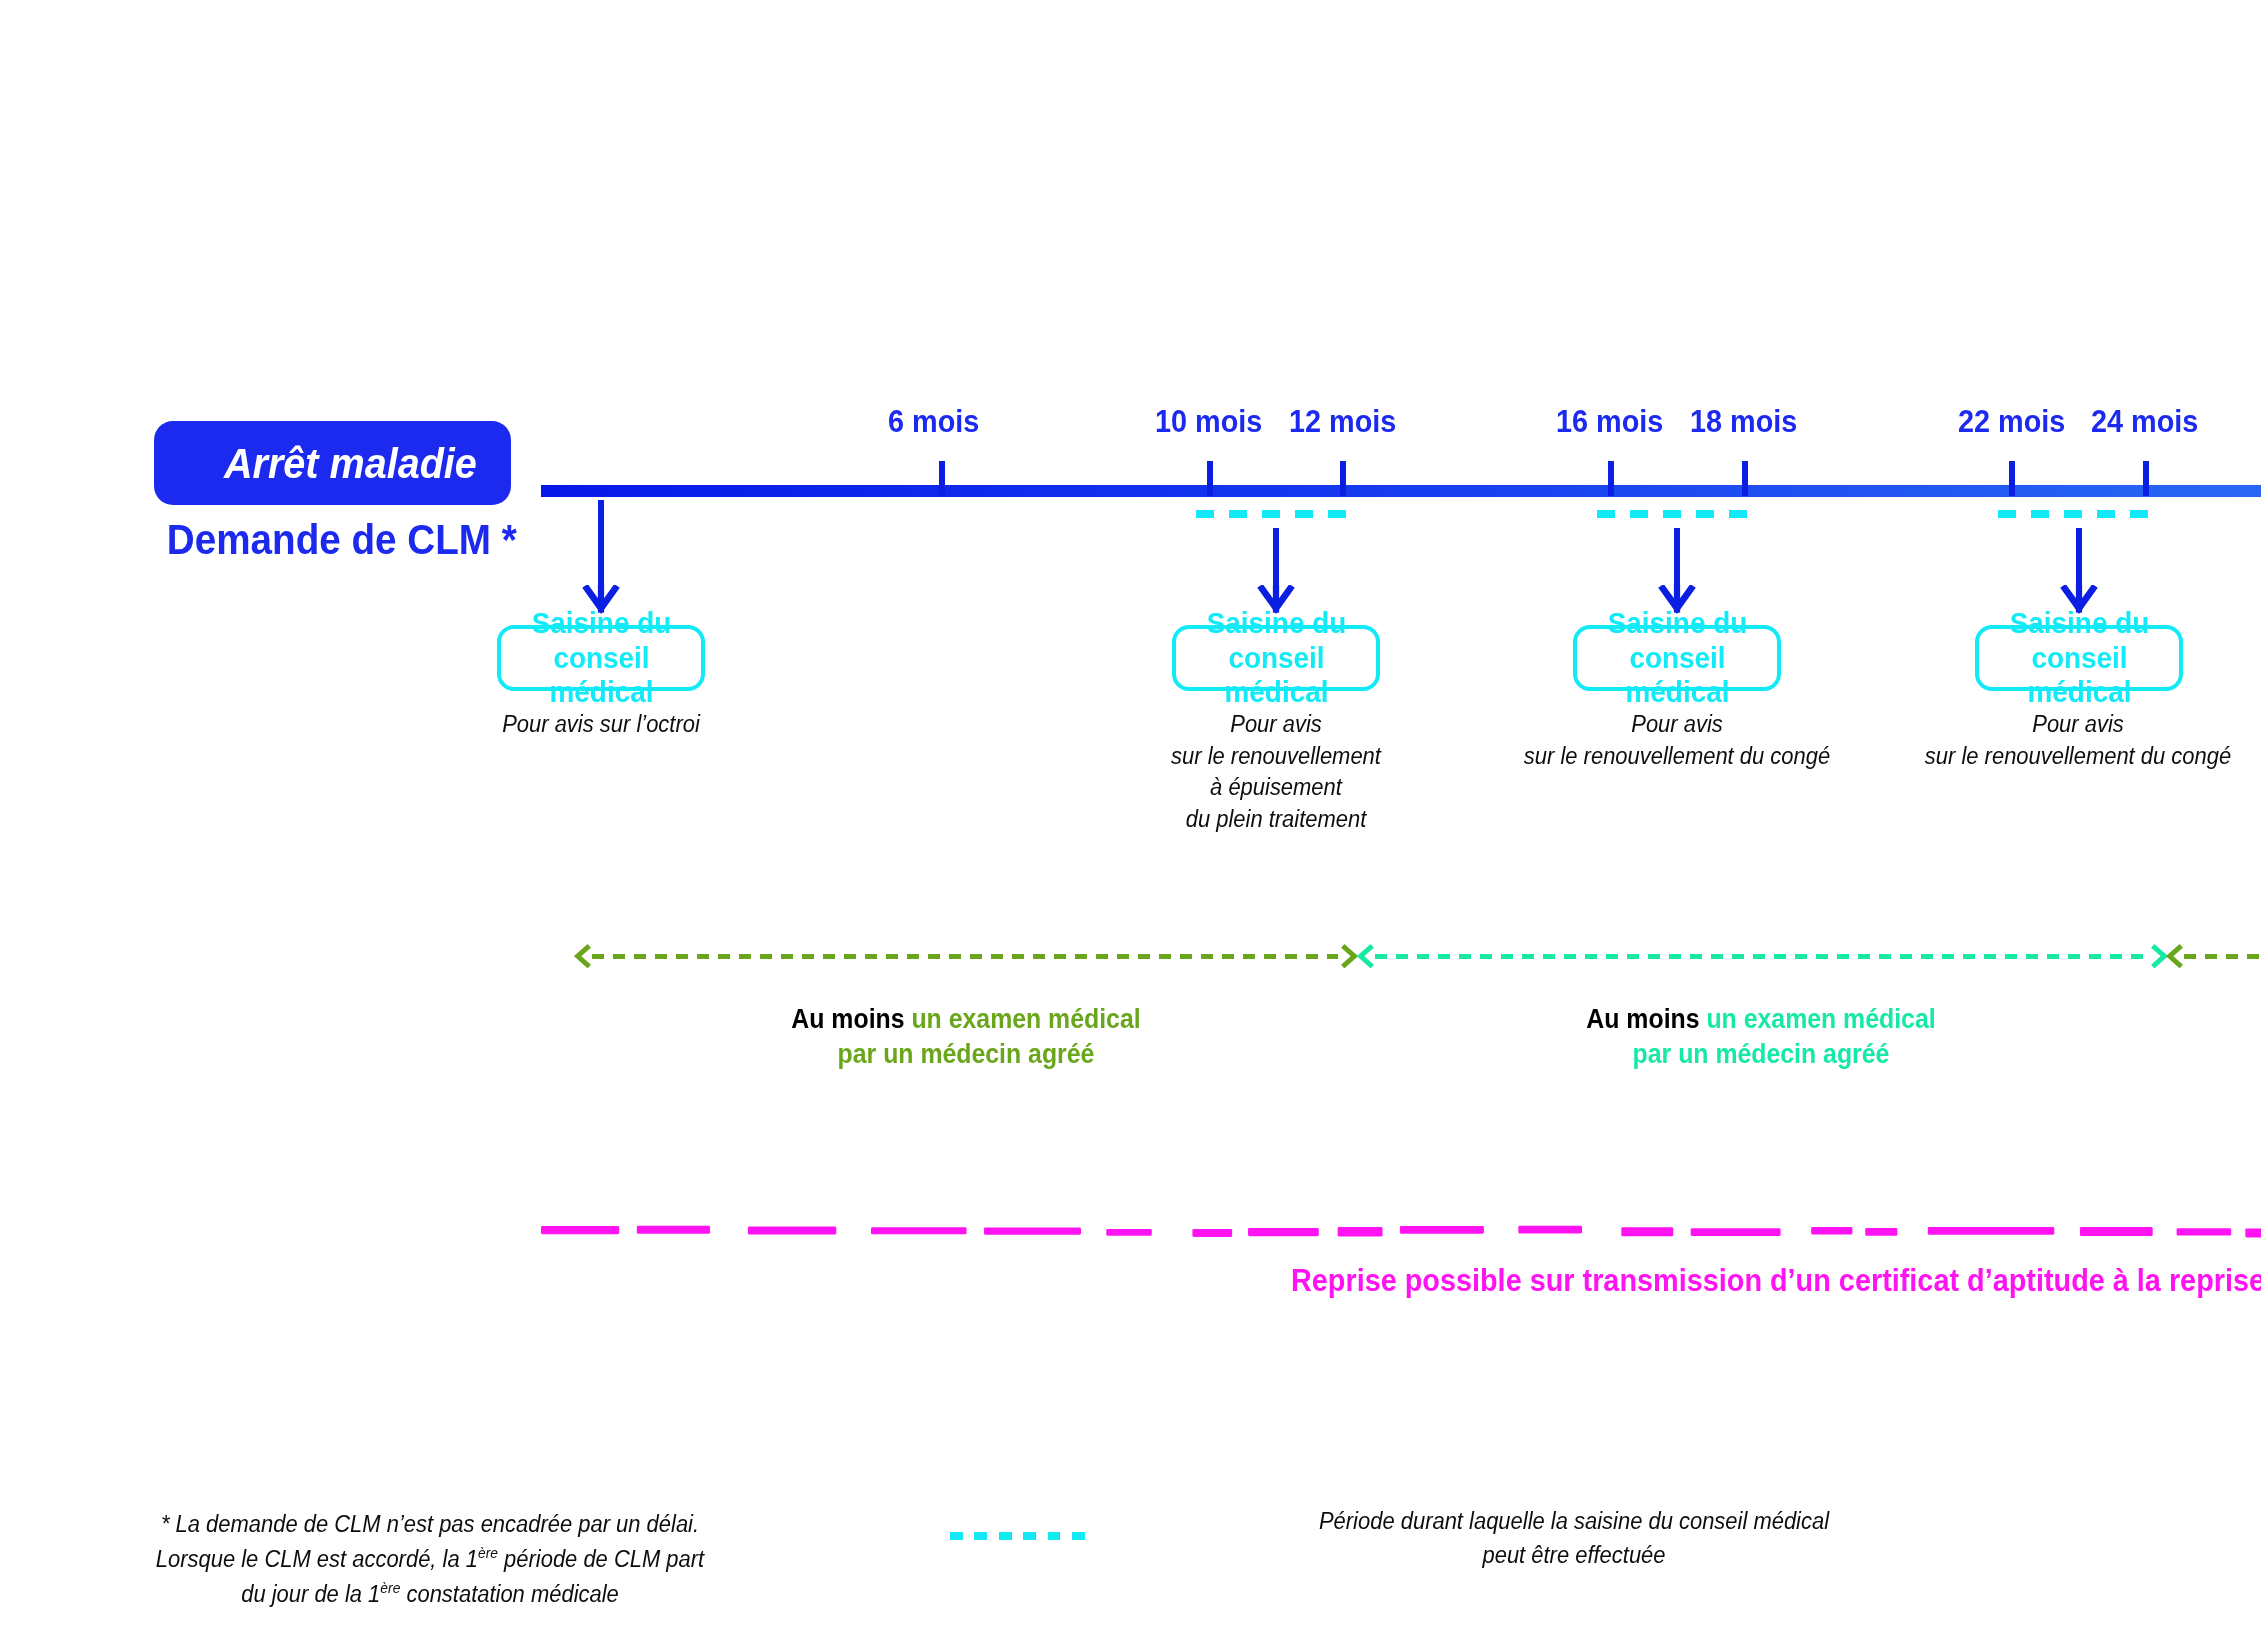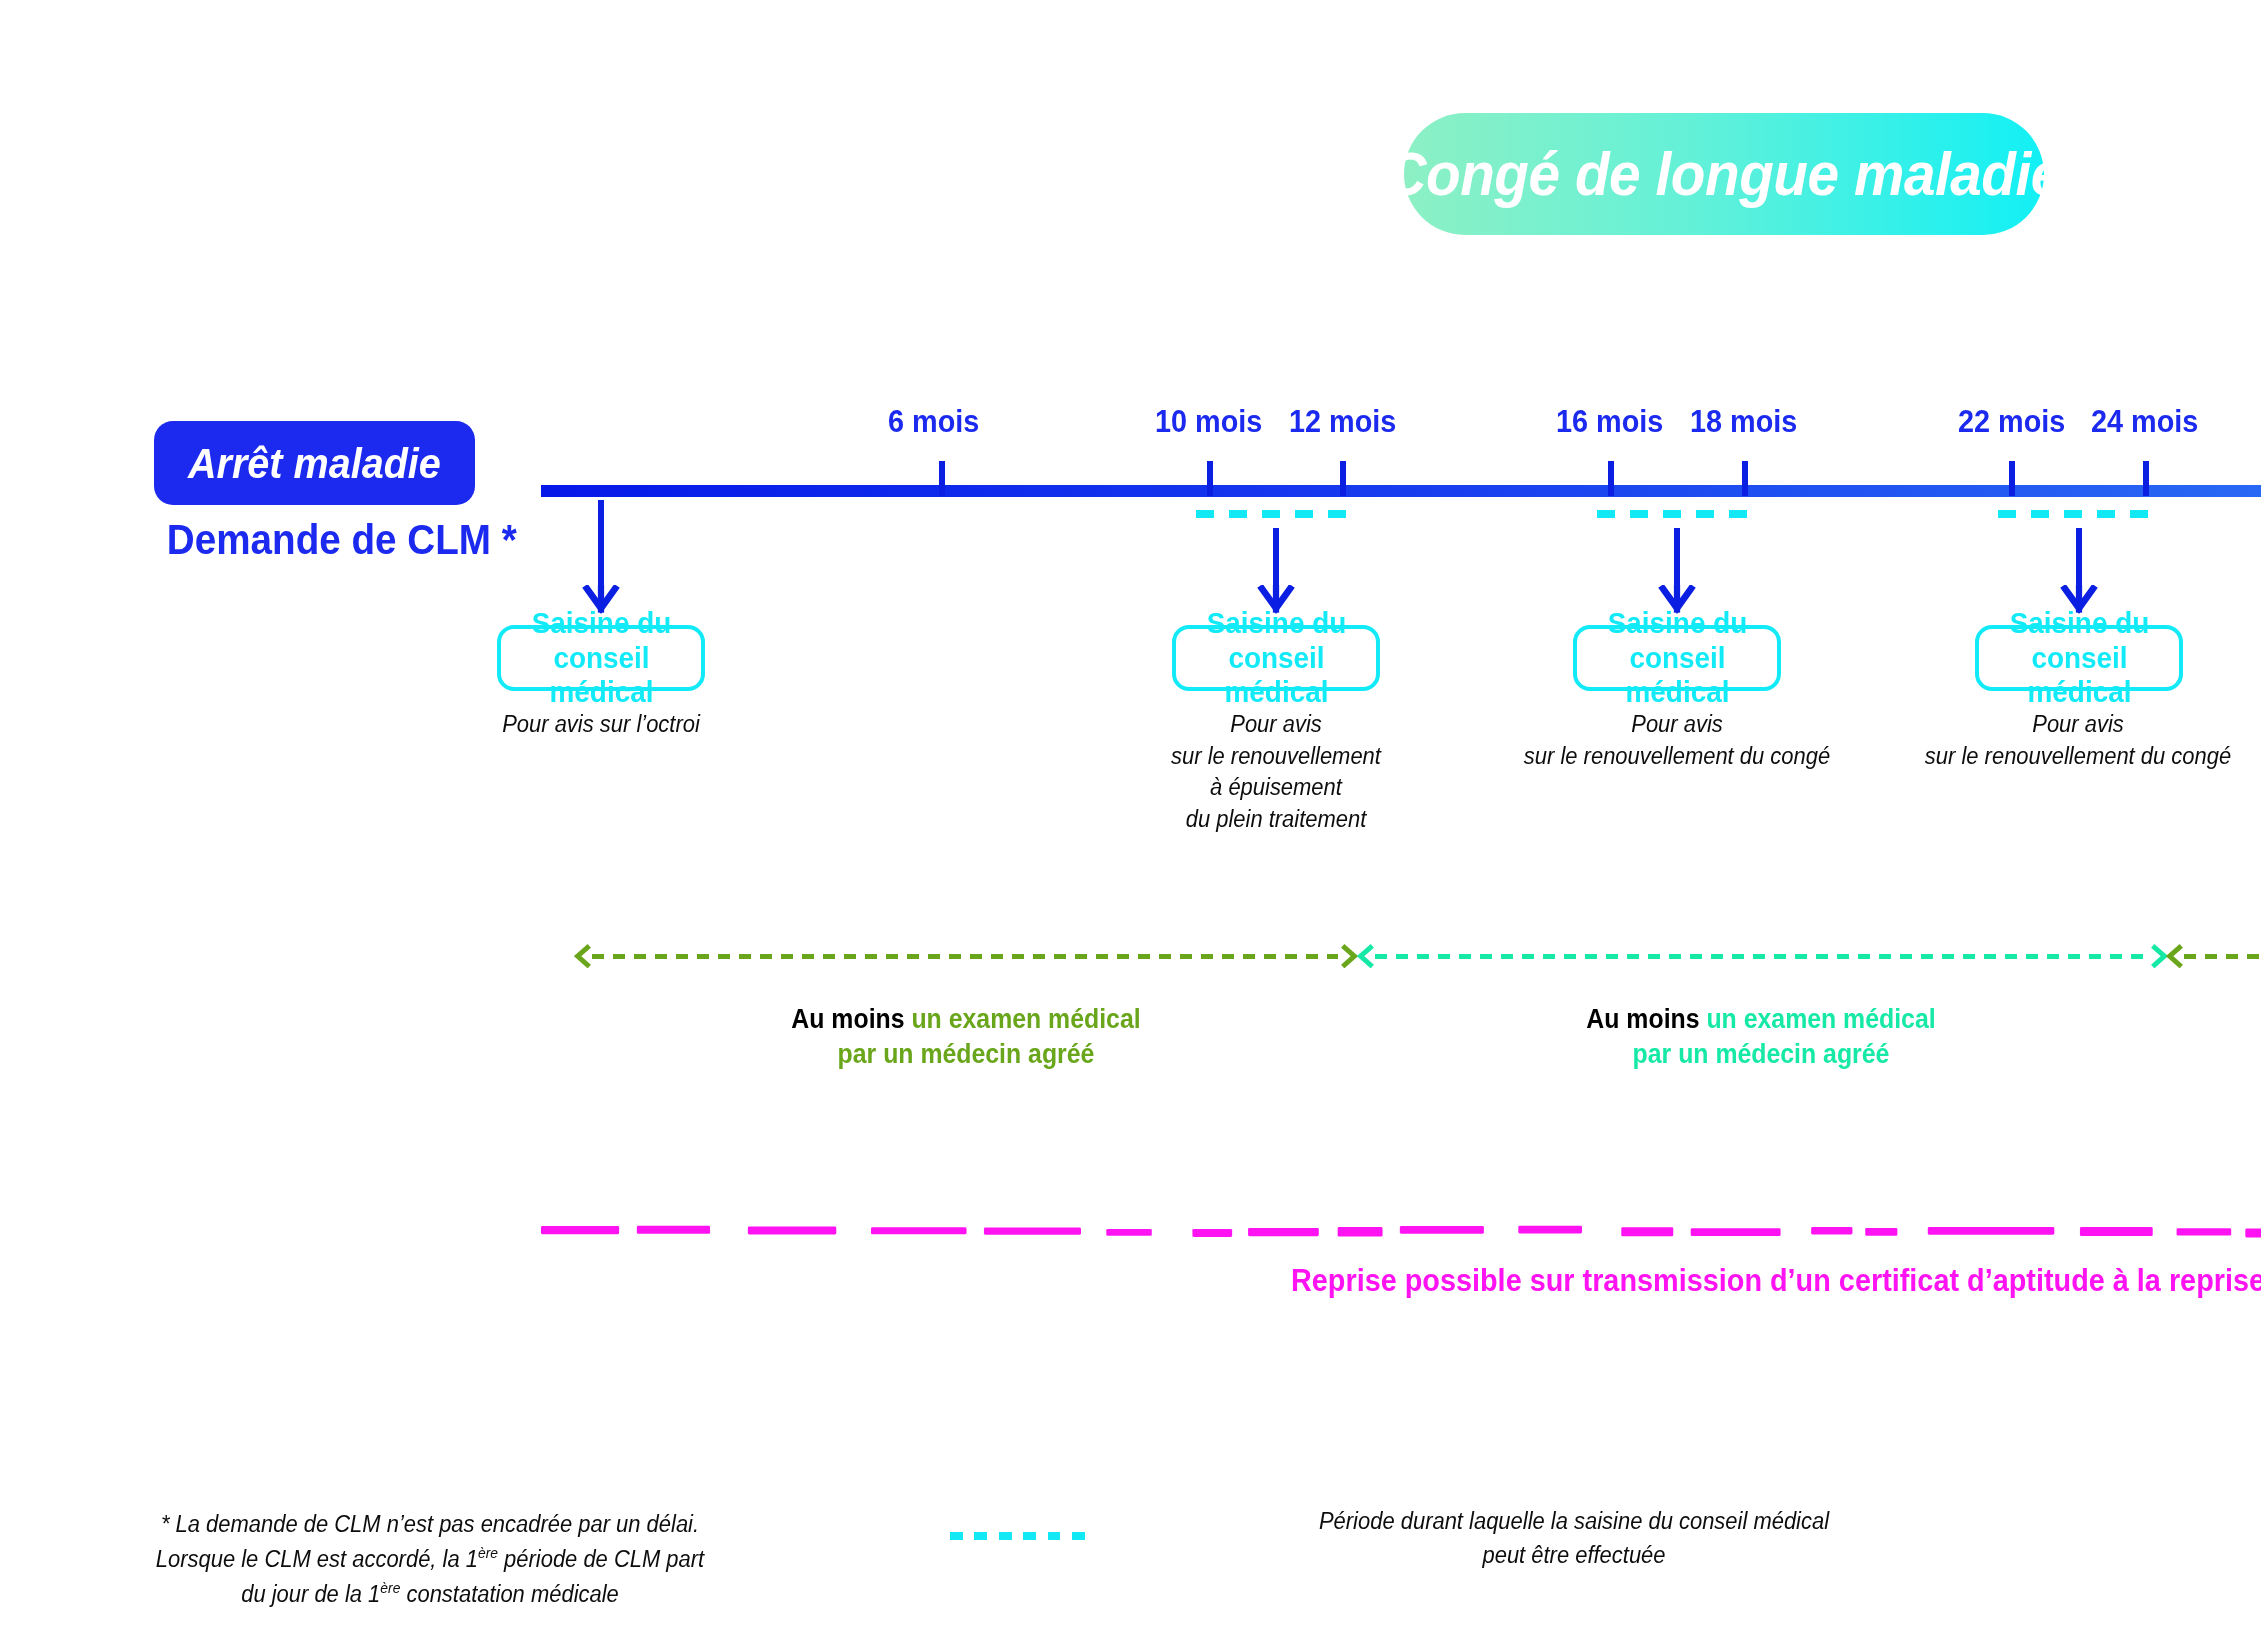--- a/index.html
+++ b/index.html
@@ -19,21 +19,21 @@
   }
   #title-pill .txt{
     color:#ffffff;font-weight:700;font-style:italic;font-size:61px;
     letter-spacing:-0.5px;white-space:nowrap;transform:scaleX(.93);
   }
 
   
   #arret-badge{
     position:absolute;left:154px;top:421px;width:321px;height:84px;
     background:#1B2AEE;border-radius:19px;
-    display:flex;align-items:center;justify-content:center;
+    display:flex;align-items:center;justify-content:center;padding-left:36px;
   }
   #arret-badge .txt{
     color:#ffffff;font-weight:700;font-style:italic;font-size:43px;
     white-space:nowrap;transform:scaleX(.92);
   }
   #demande-label{
     position:absolute;left:154px;top:516px;width:321px;
     text-align:center;color:#1B2AEE;font-weight:700;font-size:42px;
     white-space:nowrap;transform:scaleX(.92);transform-origin:center;
   }
@@ -117,23 +117,20 @@
     position:absolute;left:1122px;top:1504px;width:904px;text-align:center;
     color:#0d0d0d;font-style:italic;font-size:24.4px;line-height:1.40;
     transform:scaleX(.90);
   }
 </style>
 </head>
 <body>
 
 <div class="stage">
 
-  <div id="title-pill">
-    <span class="txt">Congé de longue maladie</span>
-  </div>
 
   <div id="arret-badge">
     <span class="txt">Arrêt maladie</span>
   </div>
   <div id="demande-label">Demande de CLM *</div>
 
   <div id="timeline-bar"></div>
   <div id="ticks-layer">
       <div class="tick" style="left: 939px; top: 461px; height: 35px;"></div>
       <div class="tick" style="left: 1207px; top: 461px; height: 35px;"></div>

